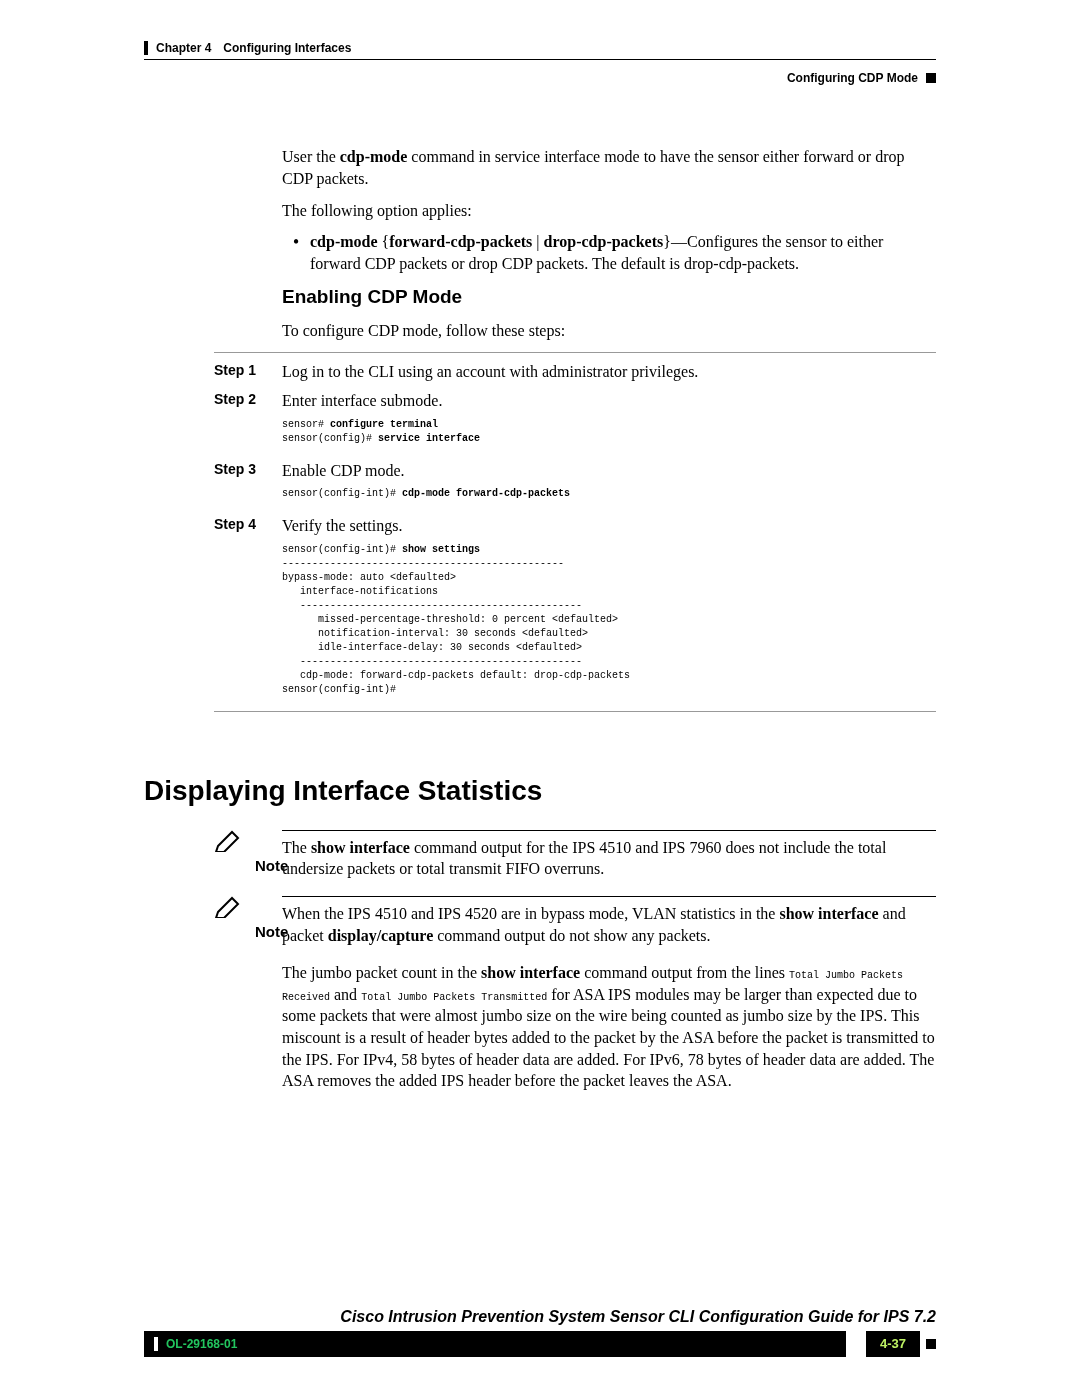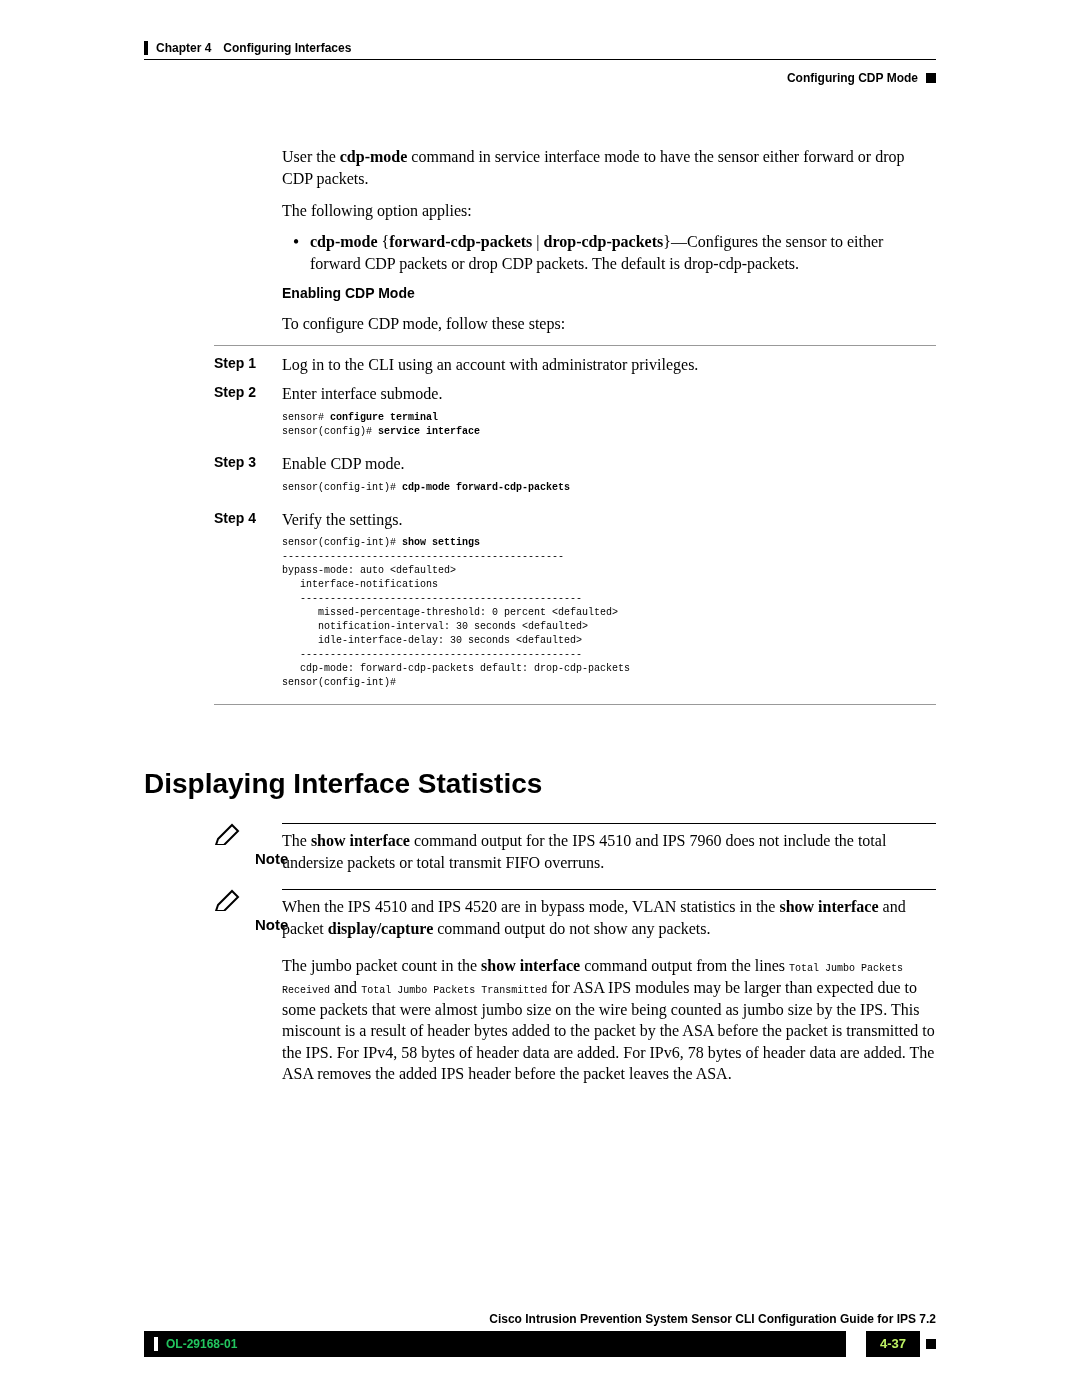--- a/index.html
+++ b/index.html
@@ -36,21 +36,21 @@
   .hdr-bot .sq { width: 10px; height: 10px; background:#000; margin-left: 8px; }
   .hdr-rule { height:1px; background:#000; margin: 3px 0 4px 0; }
 
   
   .body { padding-left: 138px; }
   .p { margin: 10px 0; }
   .bullet { display:flex; }
   .bullet .dot { width: 28px; flex:none; text-align:center; font-weight:bold; }
   .bullet .txt { flex:1; }
 
-  .subhead { font-size: 14px; font-weight: bold; margin: 8px 0 6px 0; }
+  .subhead { font-size: 19px; font-weight: bold; margin: 8px 0 6px 0; }
 
   
   .rule { height:1px; background:#999; margin: 8px 0; }
   .steps { margin-left: -68px; }
   .step-row { display:flex; margin: 8px 0; }
   .step-label { flex:none; width: 68px; font-weight:bold; font-size: 14px; }
   .step-body { flex:1; }
   .mono {
     font-family: "Courier New", Courier, monospace;
     font-size: 10px;
@@ -64,21 +64,21 @@
   
   .note-wrap { display:flex; margin: 16px 0; }
   .note-left { flex:none; width: 68px; margin-left: -68px; text-align:left; }
   .note-left svg { display:block; margin-bottom: 4px; }
   .note-label { font-weight:bold; font-size: 15px; margin-left: 41px; }
   .note-right { flex:1; }
   .note-rule { height:1px; background:#000; margin-bottom: 6px; }
 
   
   .ftr { position:absolute; left:82px; right:82px; bottom:40px; }
-  .ftr-title { text-align:right; font-size:12px; font-weight:bold; }
+  .ftr-title { text-align:right; font-size:16px; font-weight:bold;font-style:italic; }
   .ftr-bar { display:flex; align-items:stretch; margin-top:4px; }
   .ftr-left { flex:1; background:#000; color:#22c55e; display:flex; align-items:center; padding: 4px 10px; font-size:12px; font-weight:bold; }
   .ftr-left .bar { width:4px; height:14px; background:#fff; margin-right:8px; }
   .ftr-right { flex:none; background:#000; color:#bef264; padding: 4px 14px; font-size:13px; font-weight:bold; }
   .ftr-gap { width: 20px; background:#fff; }
   .ftr-sq { width:10px; height:10px; background:#000; margin-left:6px; align-self:center; }
 </style>
 </head>
 <body>
 

